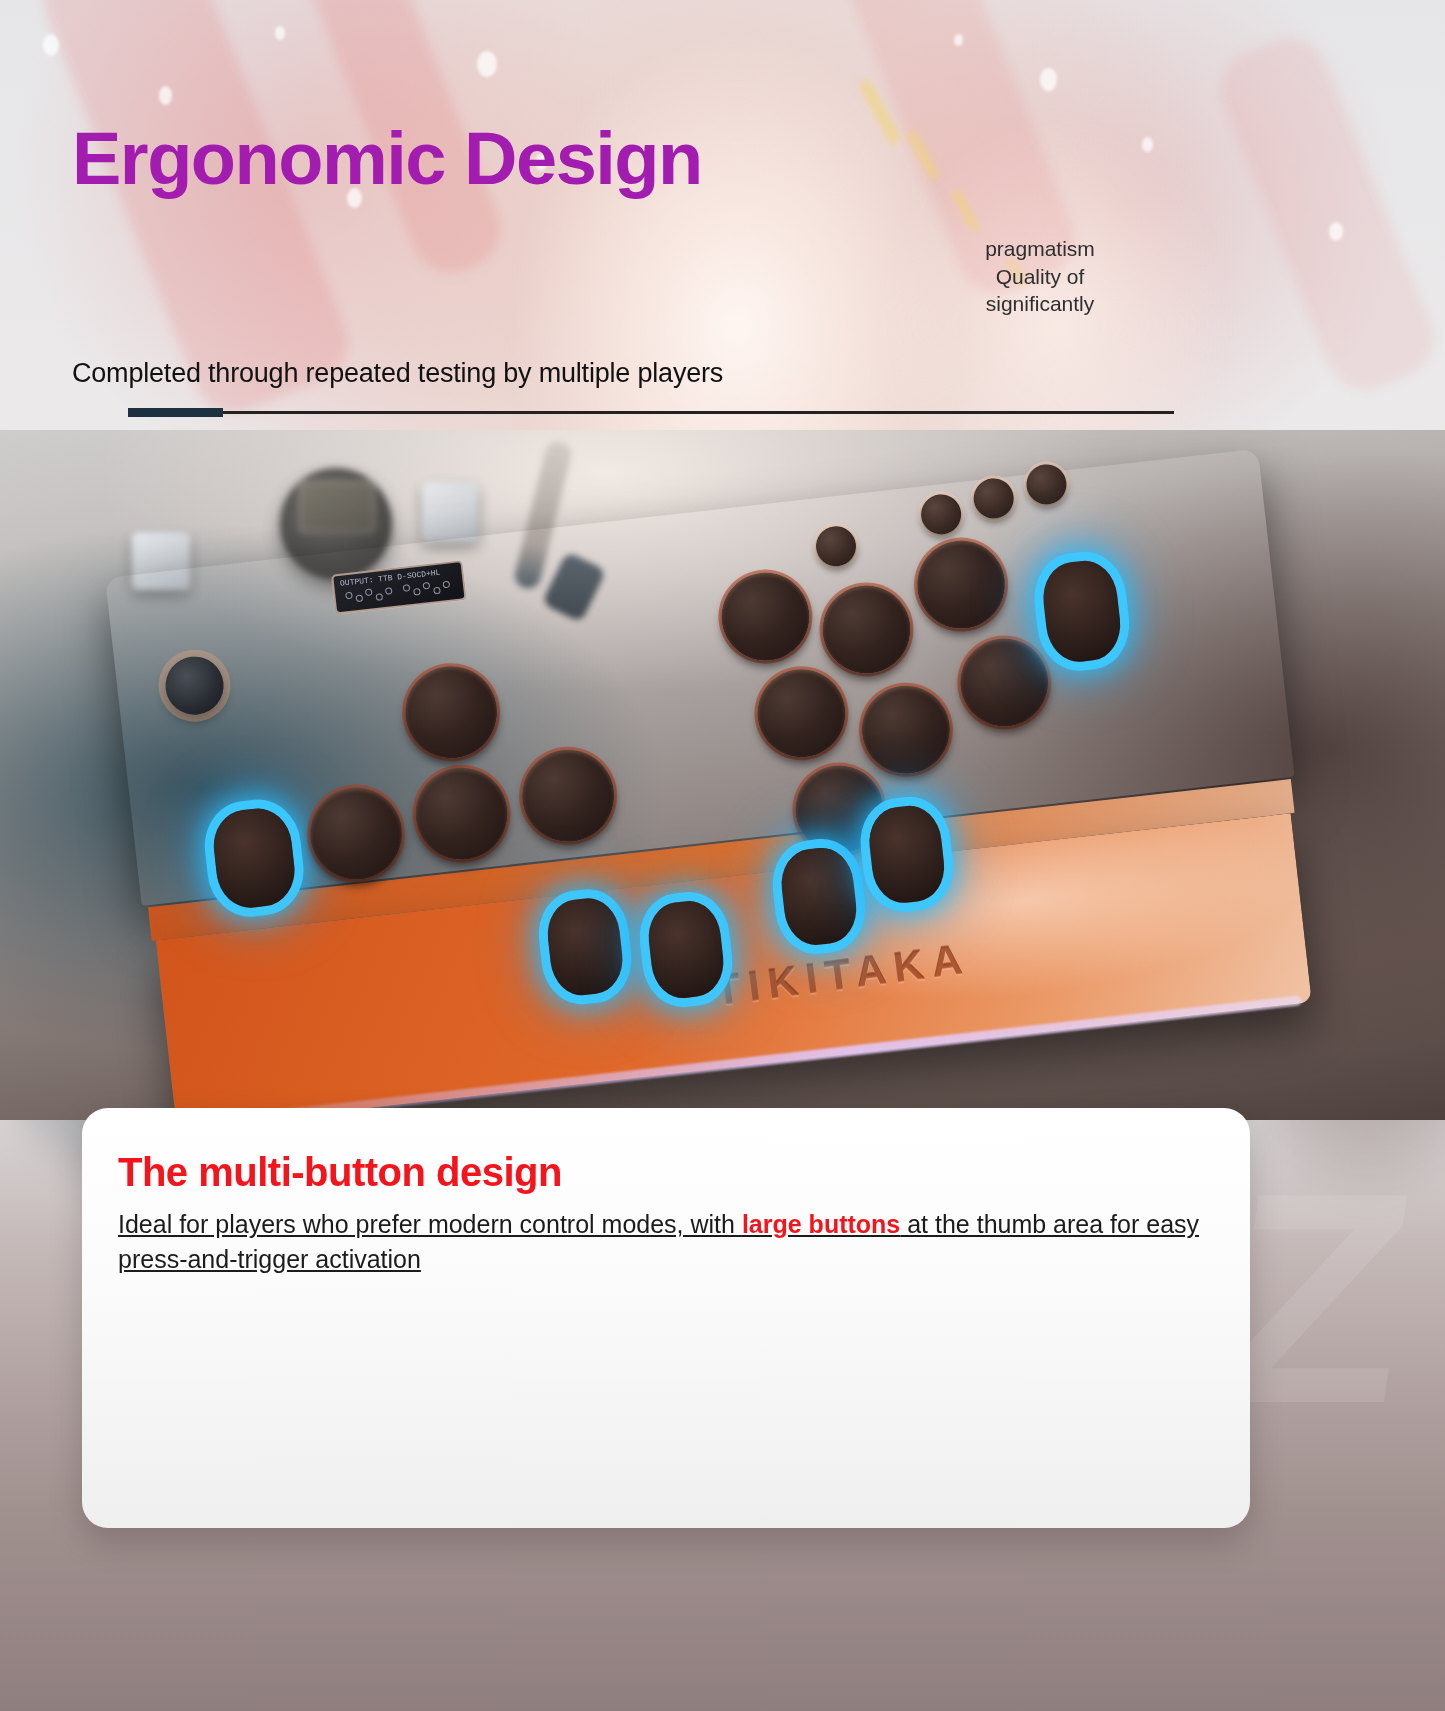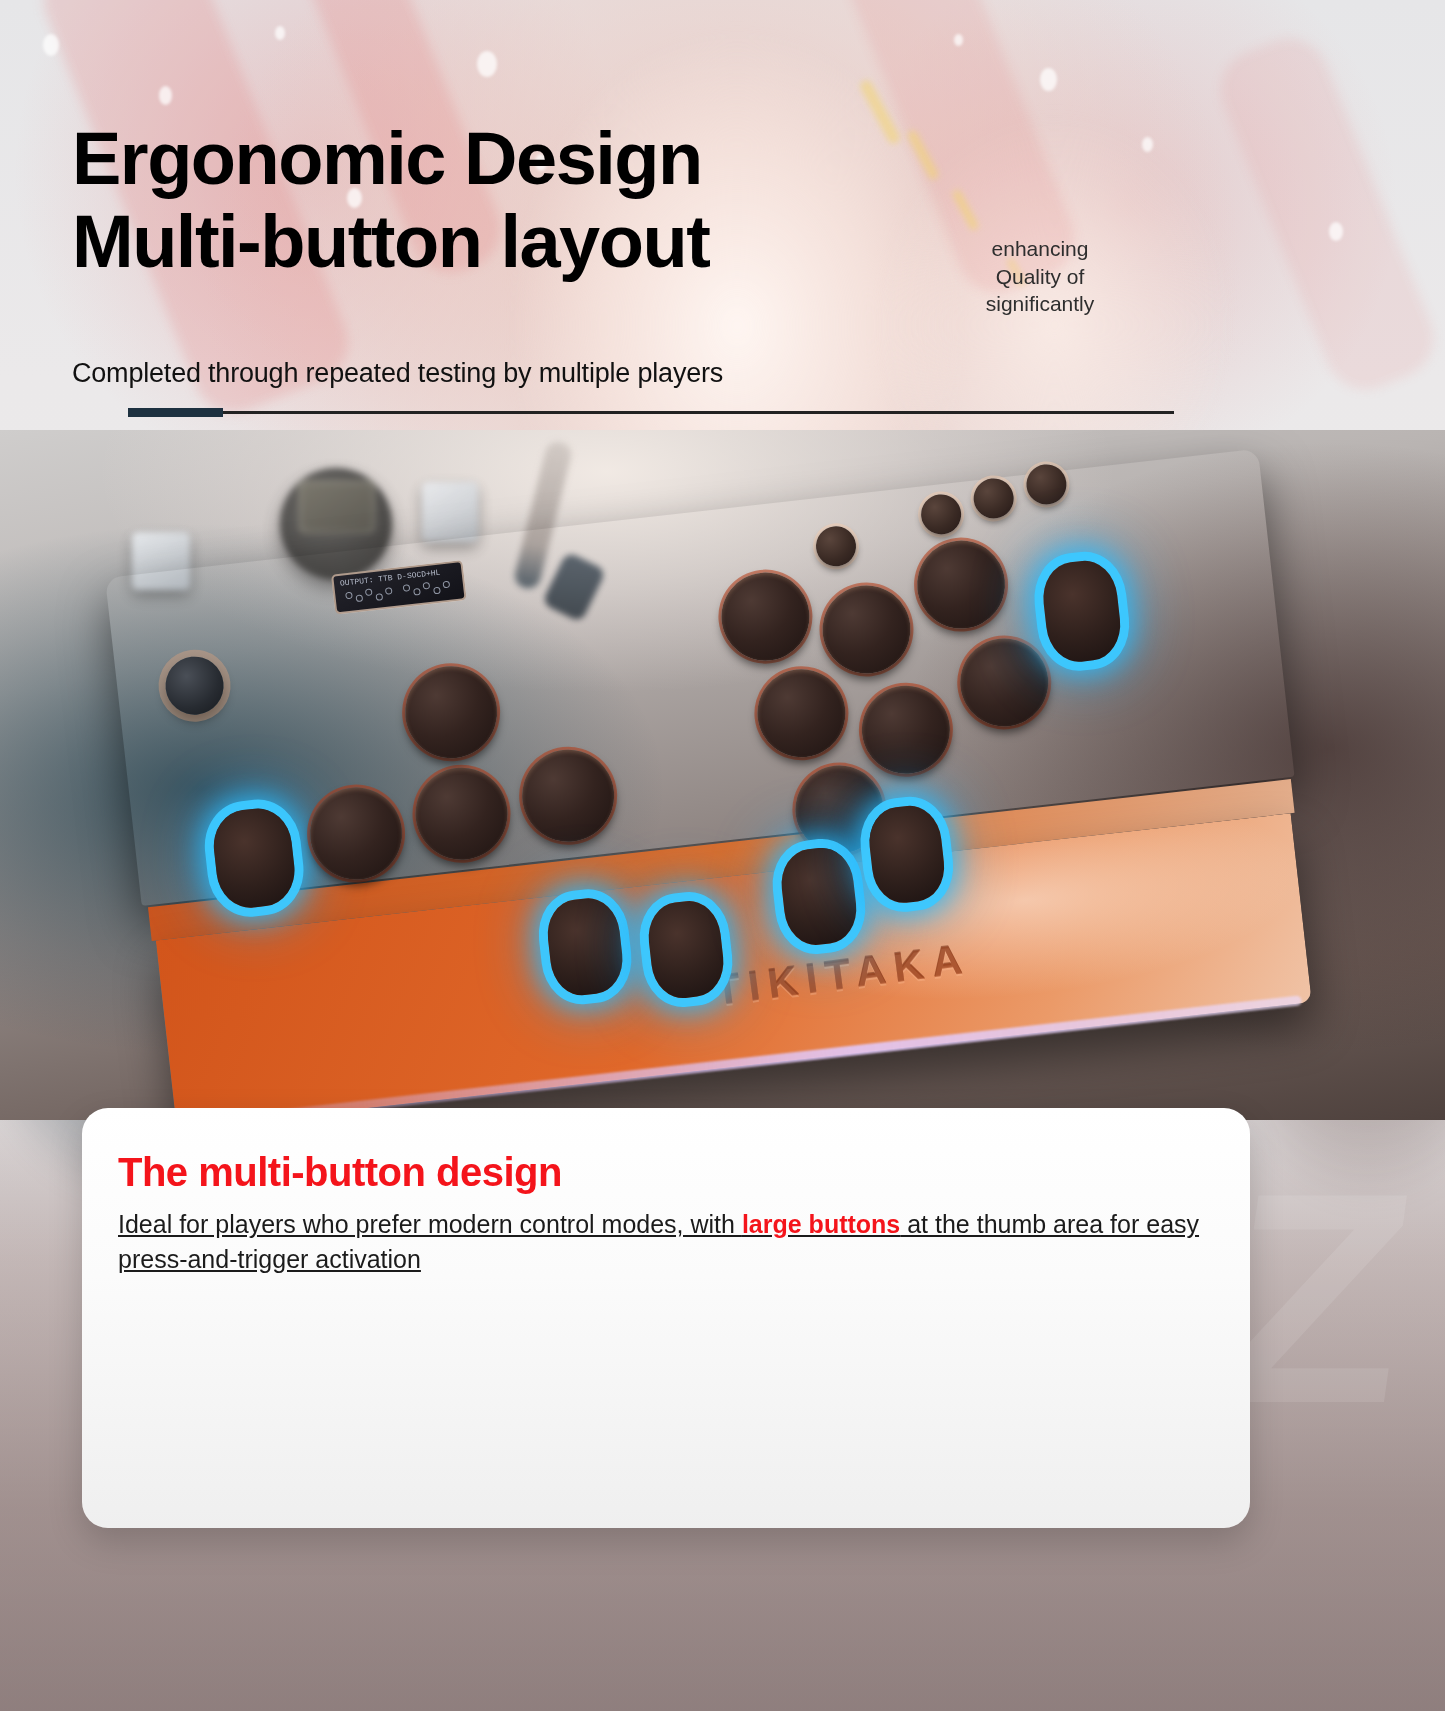--- a/index.html
+++ b/index.html
@@ -56,21 +56,21 @@
     position:absolute; left:0; right:0; bottom:0; height:40%;
     background:linear-gradient(180deg, rgba(150,110,100,0) 0%, rgba(120,80,72,.30) 34%, rgba(92,58,52,.48) 70%, rgba(78,48,44,.55) 100%);
   }
   .bg-bottom-z {
     position:absolute; right:4%; bottom:14%; font-size:300px; font-weight:bold;
     color:rgba(255,255,255,.10); font-family:"Liberation Sans", sans-serif;
     letter-spacing:-20px; transform:skewX(-8deg);
   }
   .title-block { position:absolute; left:72px; top:118px; }
   .title-line {
-    font-size:74px; font-weight:bold; color:#000000; line-height:1.12;
+    font-size:74px; font-weight:bold; color:#a21caf; line-height:1.12;
     letter-spacing:-1.5px; white-space:nowrap;
   }
   .side-note {
     position:absolute; left:955px; top:235px; width:170px;
     text-align:center; font-size:21px; line-height:1.32; color:#2e2e2e;
   }
   .subtitle {
     position:absolute; left:72px; top:358px;
     font-size:27px; font-weight:normal; color:#111; letter-spacing:-.2px;
   }
@@ -251,25 +251,24 @@
   <div class="bg-speck" style="left:66%;top:2%;width:9px;height:12px;"></div>
 
   <div class="bg-dark-left"></div>
   <div class="bg-dark-right"></div>
   <div class="bg-bottom"></div>
   <div class="bg-bottom-z">Z</div>
 </div>
 
 <div class="title-block">
   <div class="title-line">Ergonomic Design</div>
-  <div class="title-line">Multi-button layout</div>
 </div>
 
 <div class="side-note">
-  <div>enhancing</div>
+  <div>pragmatism</div>
   <div>Quality of</div>
   <div>significantly</div>
 </div>
 
 <div class="subtitle">Completed through repeated testing by multiple players</div>
 
 <div class="divider">
   <div class="divider-base"></div>
   <div class="divider-cap"></div>
 </div>

